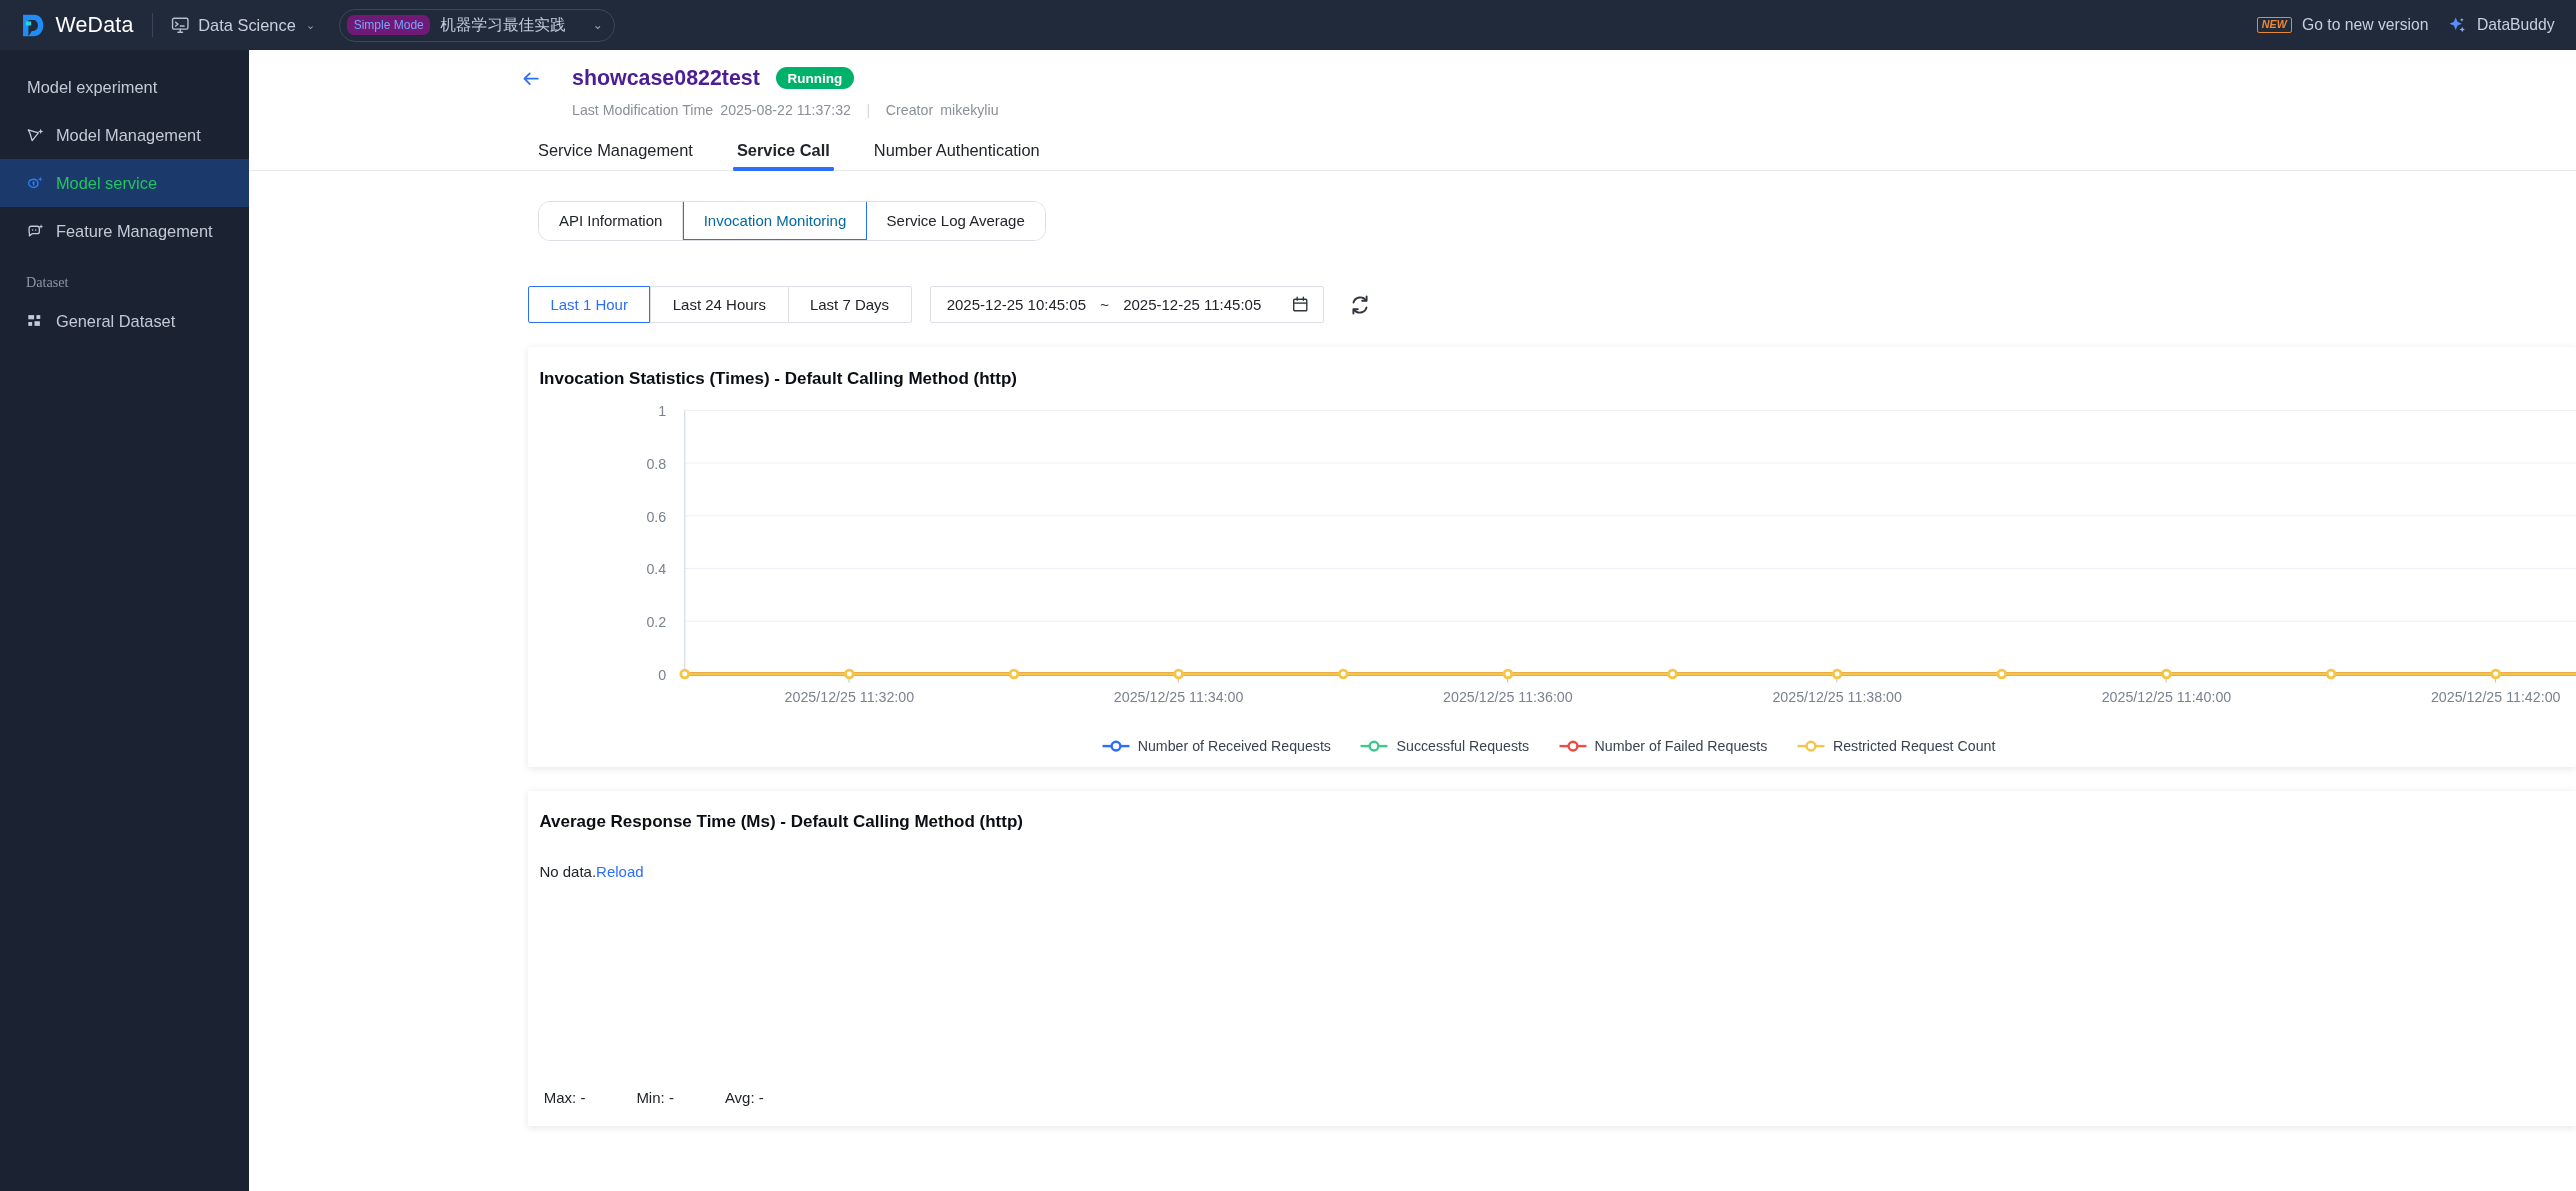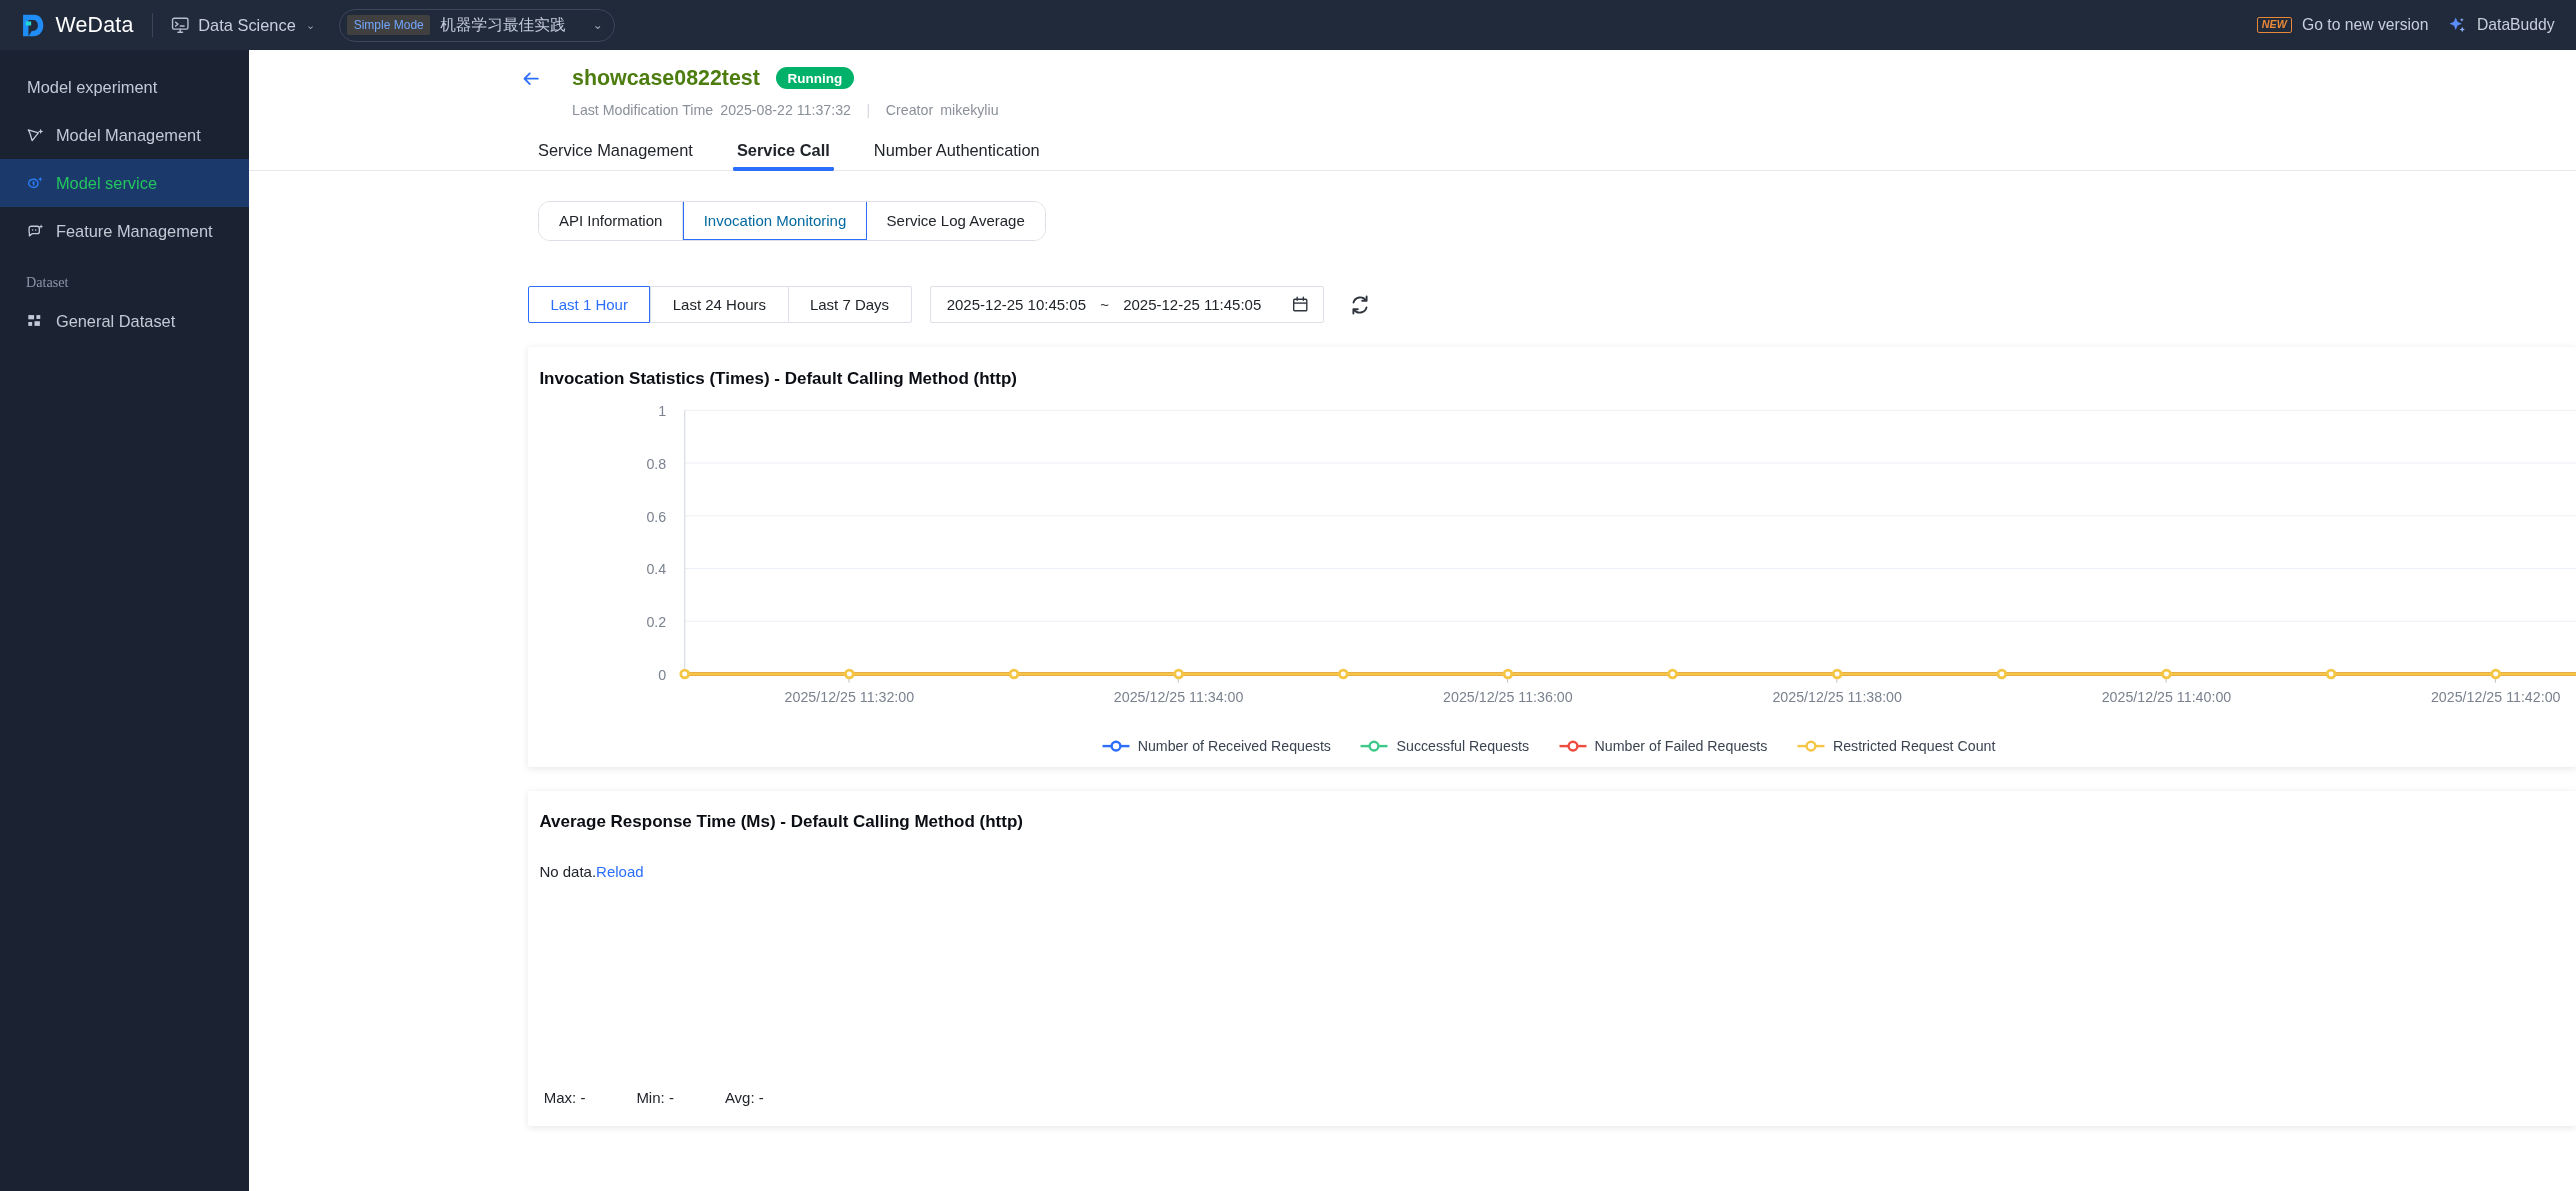--- a/index.html
+++ b/index.html
@@ -34,22 +34,22 @@
     margin-left: 24px;
     height: 33px;
     border: 0.7px solid #3c4759;
     border-radius: 16.4px;
     display: flex; align-items: center;
     padding: 0 11.4px 0 7.1px;
     gap: 10px;
     cursor: pointer;
   }
   .ws-mode {
-    background: #404040; color: #72a7ff;
-    font-size: 12px; padding: 2.8px 6.4px; border-radius: 2px;
+    background: #701a75; color: #72a7ff;
+    font-size: 12px; padding: 2.8px 6.4px; border-radius: 7px;
     white-space: nowrap;
   }
   .ws-label { font-size: 15.7px; color: #c4ccda; white-space: nowrap; }
   .ws-caret { font-size: 12px; color: #9aa4b5; margin-left: 17px; }
 
   .topbar-spacer { flex: 1; }
 
   .topbar-right { display: flex; align-items: center; gap: 10px; }
   .new-badge {
     border: 0.7px solid #e8893a; color: #e8893a;
@@ -96,21 +96,21 @@
   .title-row {
     display: flex; align-items: center; gap: 0;
     padding-left: 272px; position: relative;
   }
   .back-arrow {
     position: absolute; left: 271px; top: 2.8px;
     width: 21.4px; height: 21.4px; cursor: pointer;
   }
   .title-block { padding-left: 51px; }
   .page-title {
-    font-size: 21.4px; font-weight: bold; color: #4d7c0f;
+    font-size: 21.4px; font-weight: bold; color: #4c1d95;
     display: inline-block; vertical-align: middle;
   }
   .status-badge {
     display: inline-block; vertical-align: middle;
     margin-left: 13px;
     background: #00b16a; color: #fff;
     font-size: 13.5px; font-weight: bold;
     padding: 3.6px 11.4px; border-radius: 11.4px;
   }
   .meta-row {

